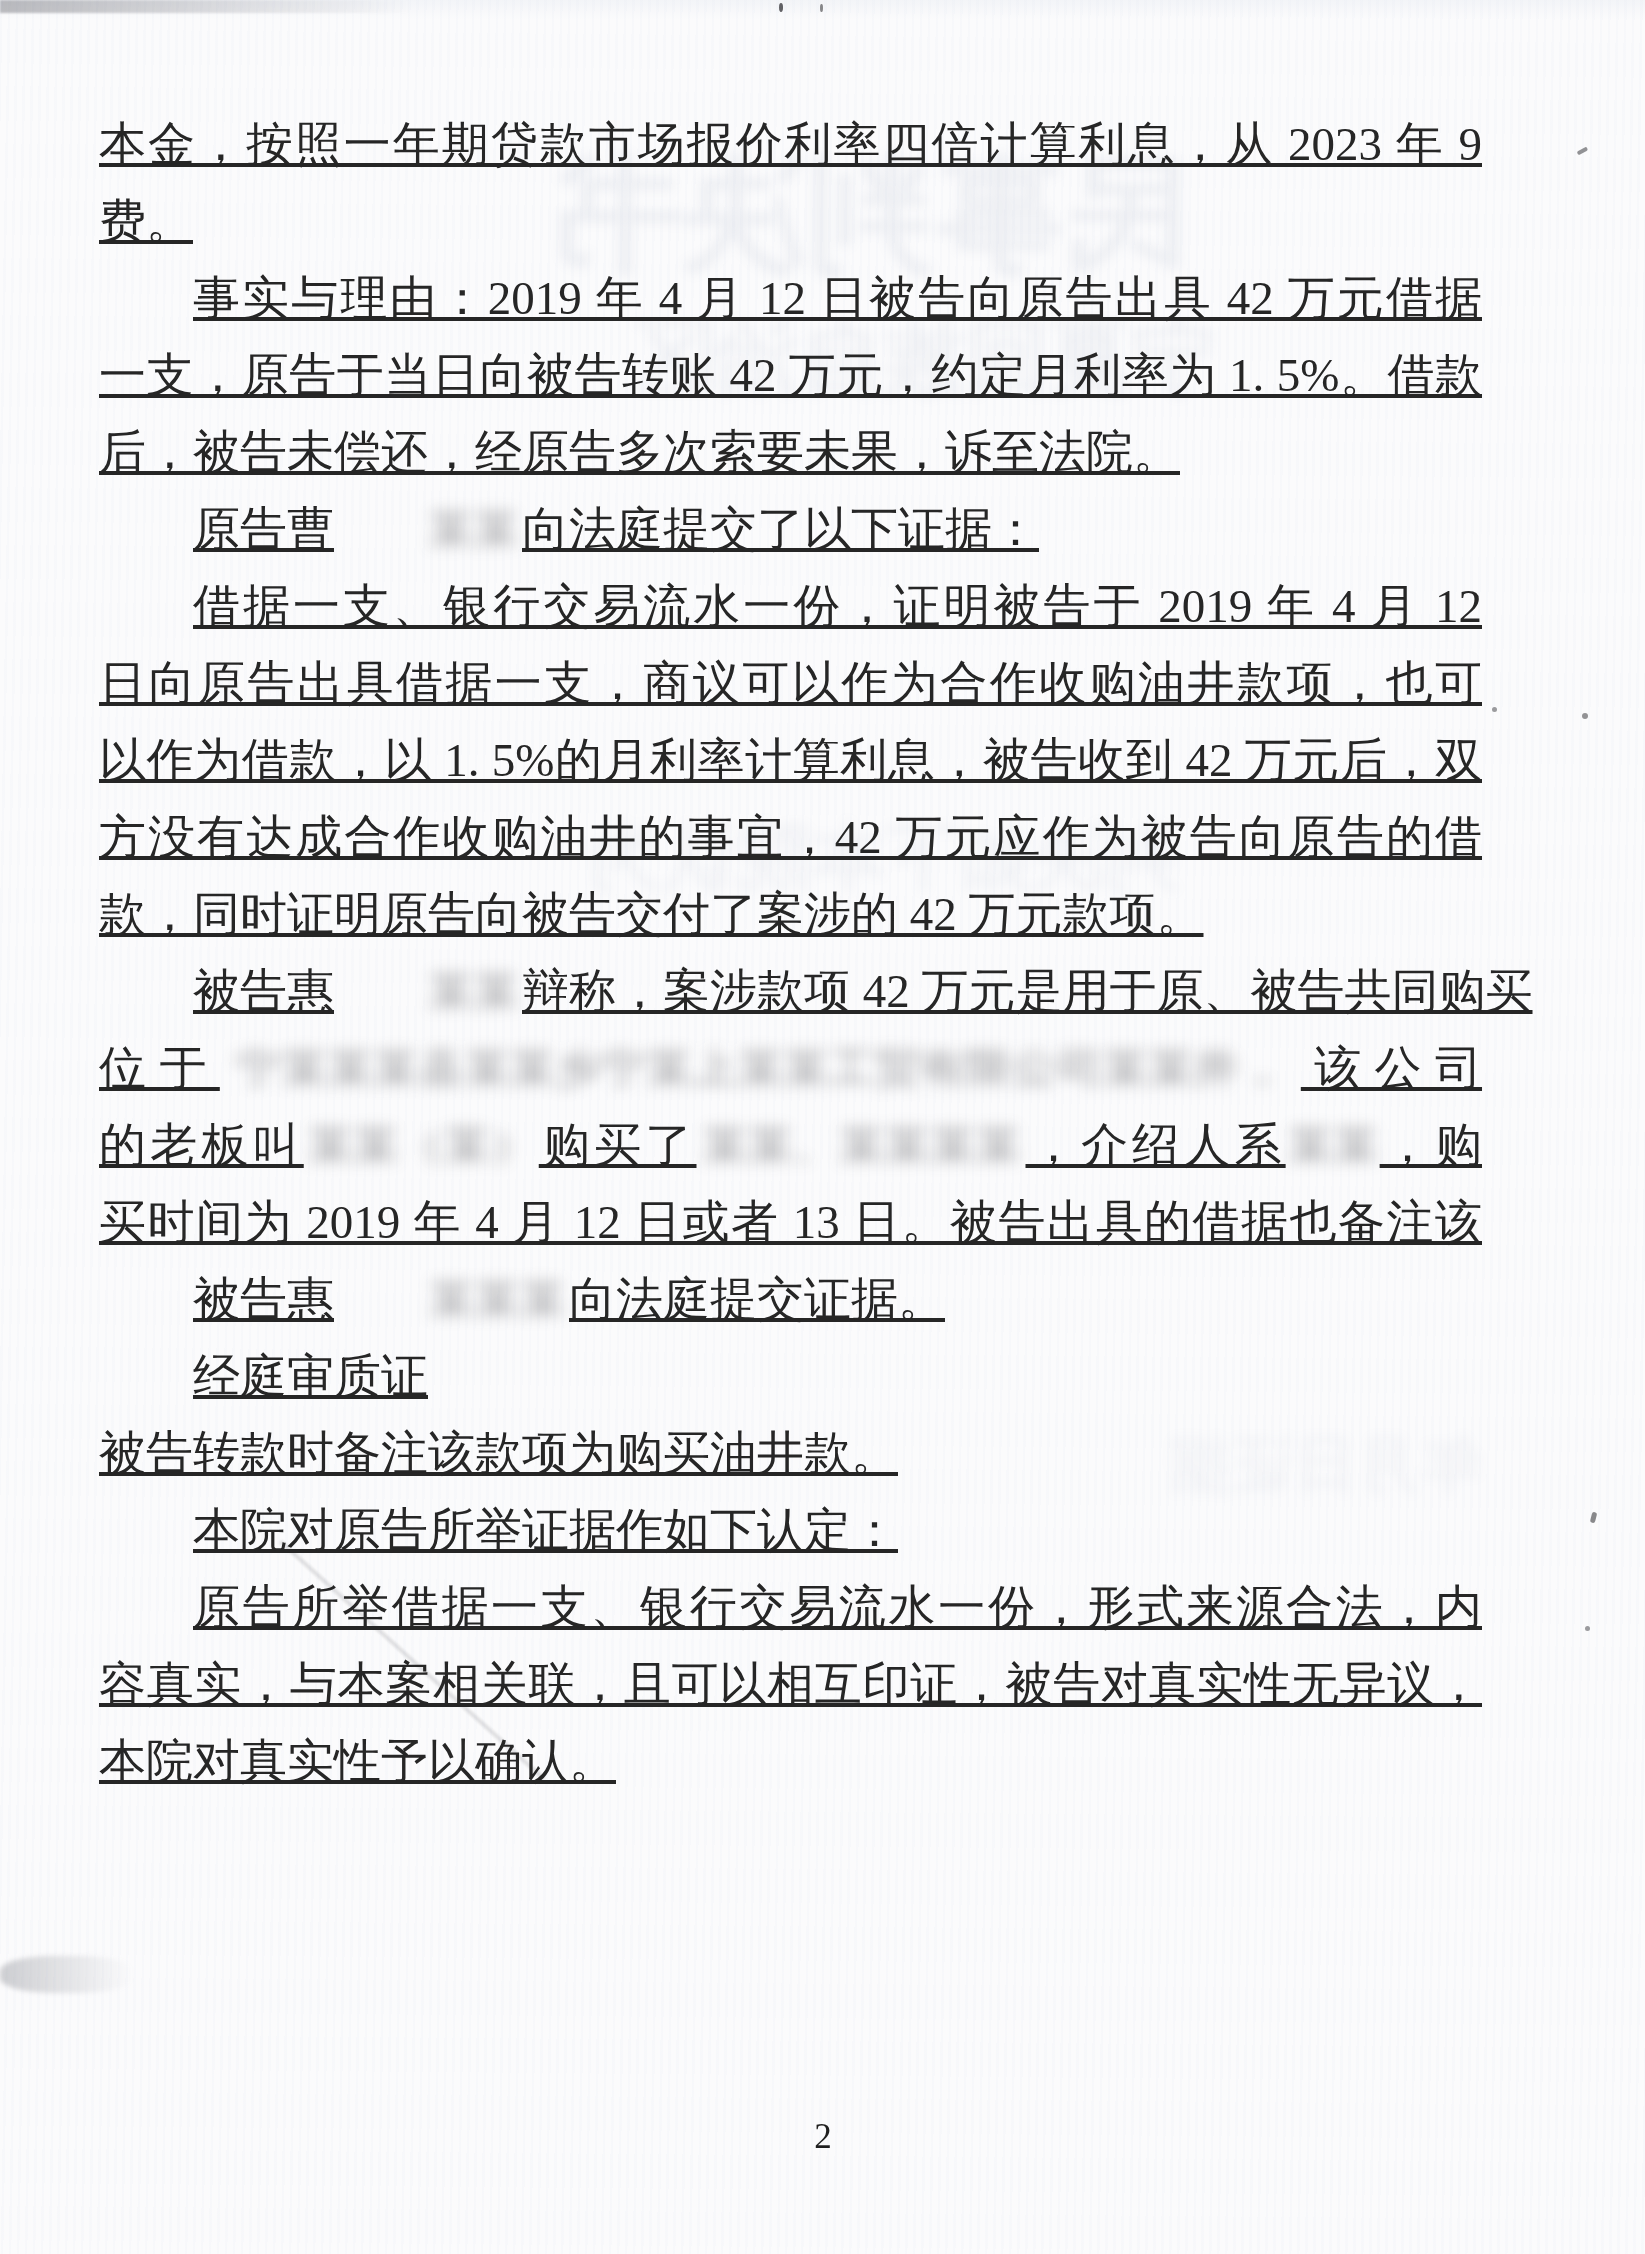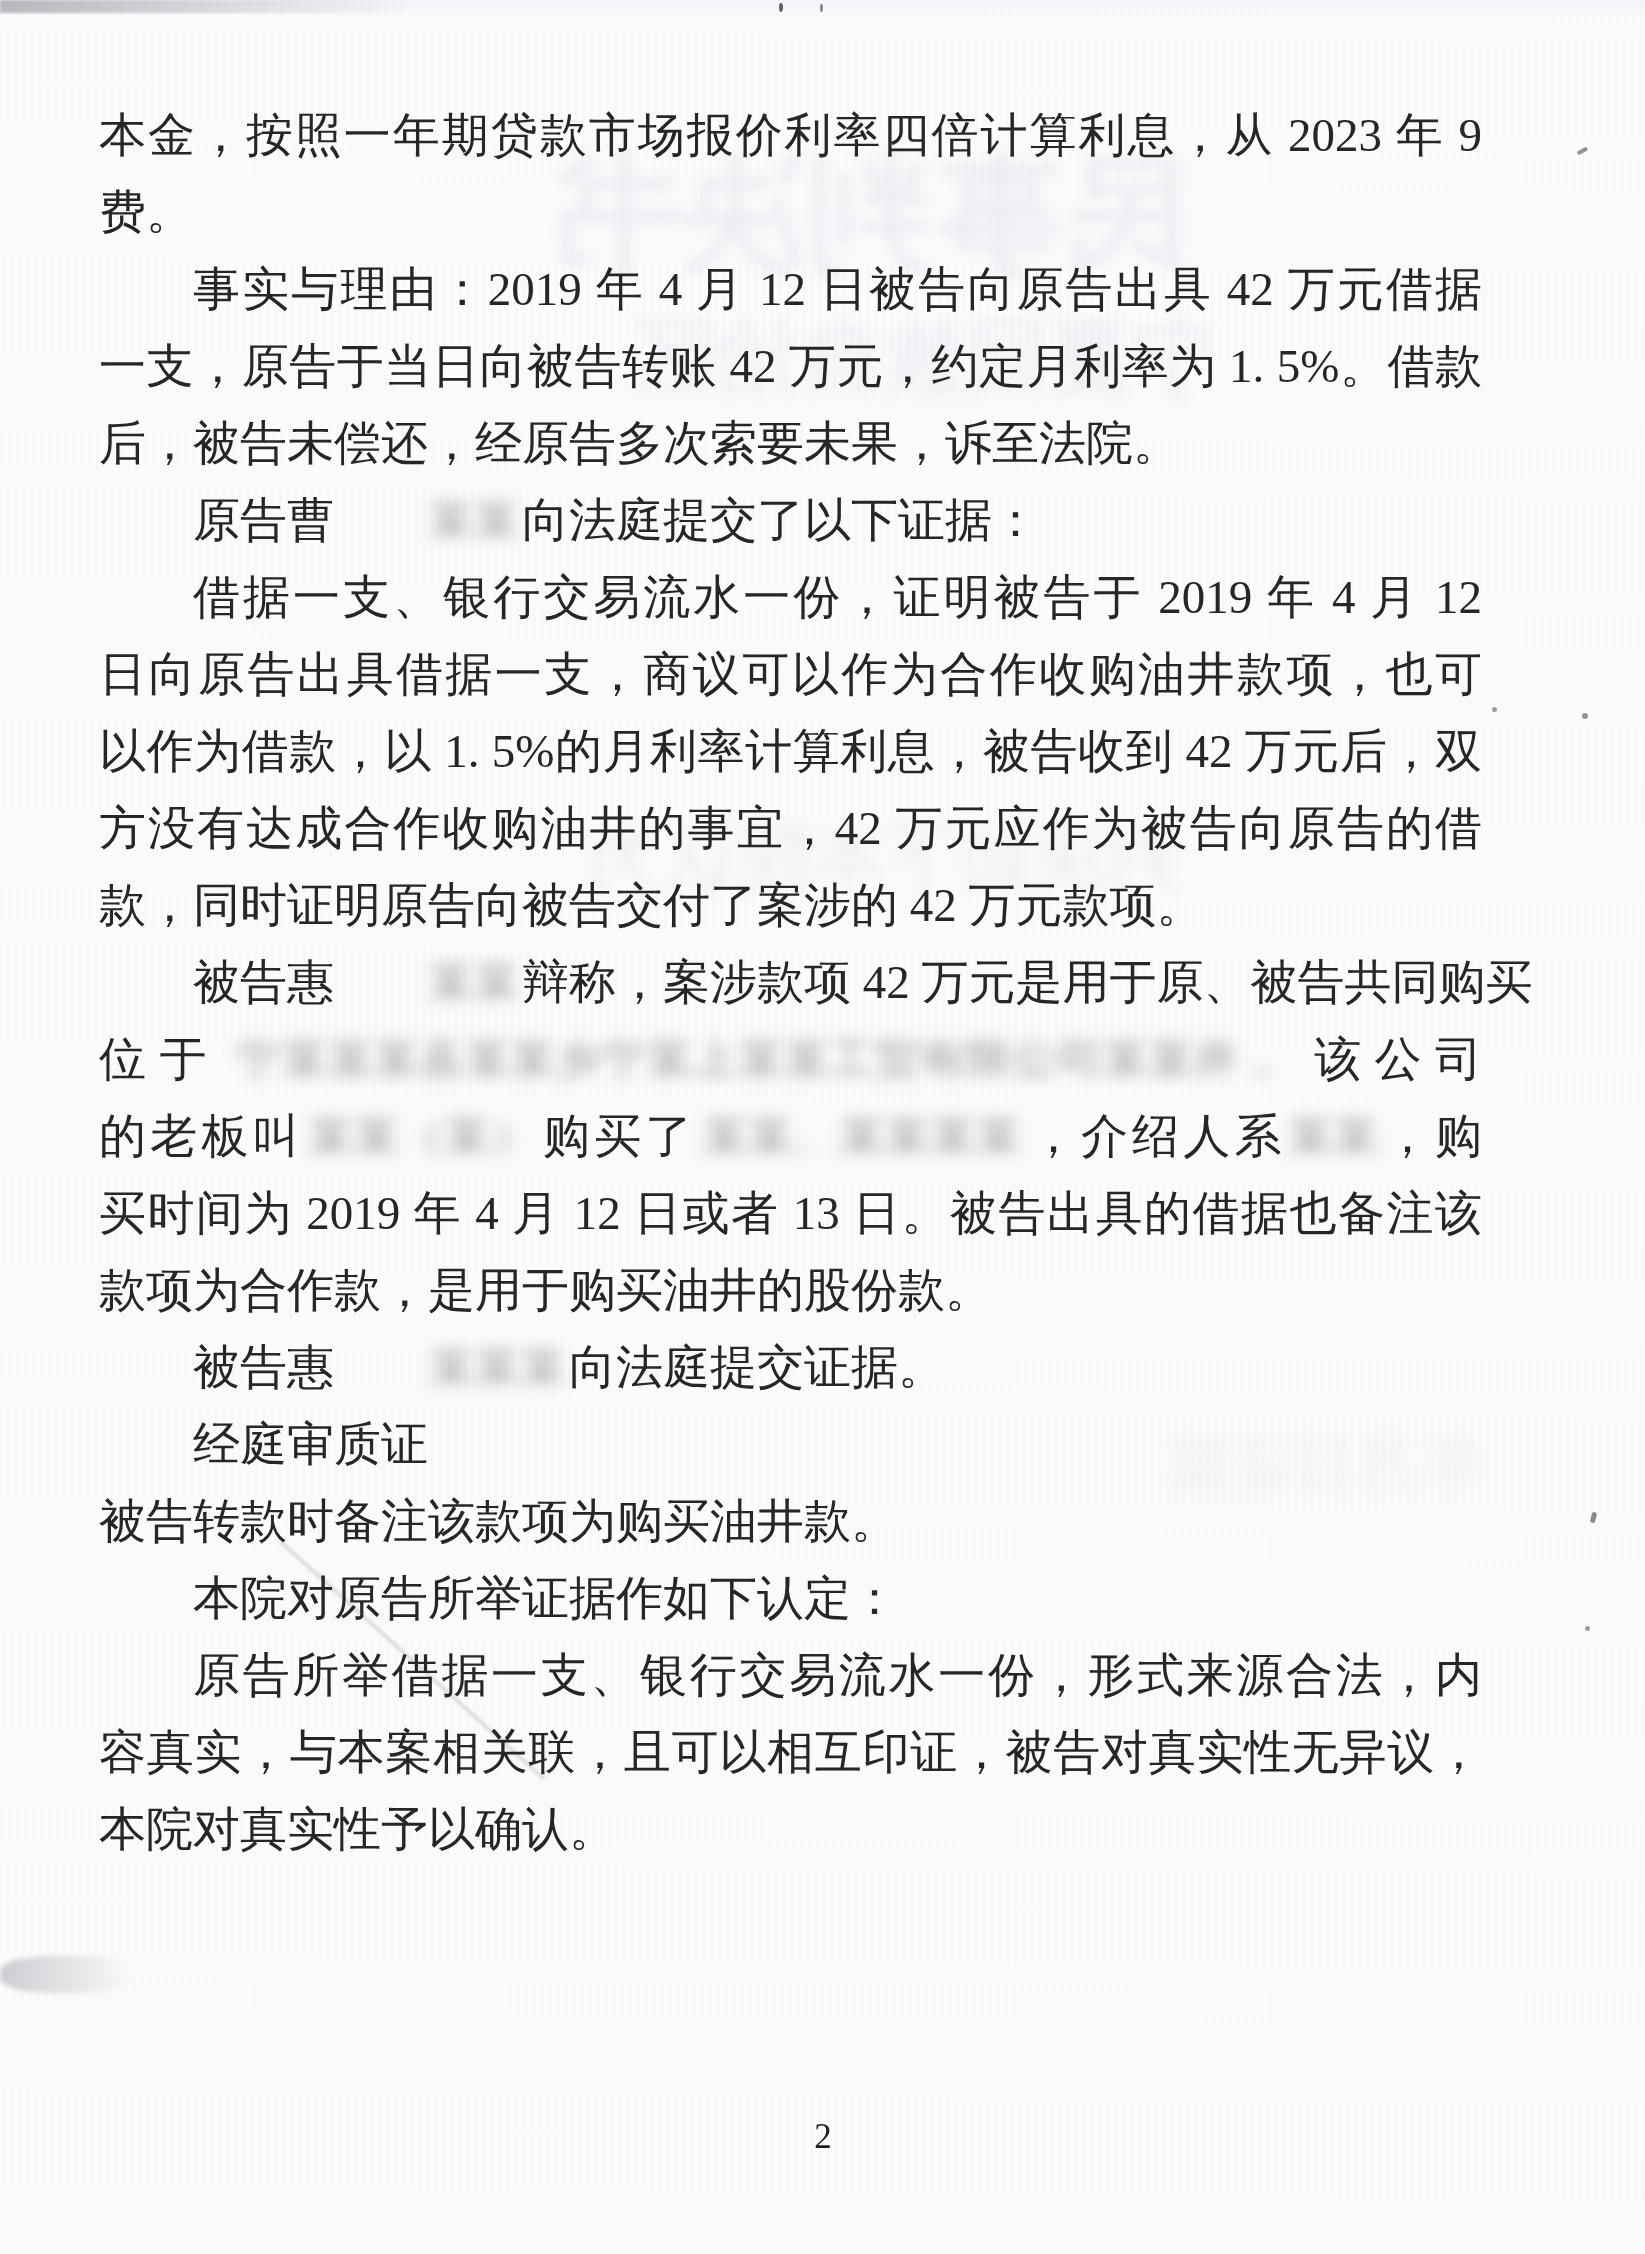--- a/index.html
+++ b/index.html
@@ -10,21 +10,21 @@
     background:
       linear-gradient(180deg, rgba(224,229,238,.30), rgba(255,255,255,0) 19.3px),
       repeating-linear-gradient(91deg, rgba(215,223,238,.10) 0 2.6px, rgba(255,255,255,0) 2.6px 8px),
       #fbfbfc;
     overflow:hidden;
     font-family:"Liberation Serif","DejaVu Serif",serif;
     color:#262626;
   }
   .doc{
     position:absolute;
-    left:99px;top:97px;width:1383px;
+    left:99px;top:106px;width:1383px;text-decoration:underline;
   }
   .line{
     display:block;
     height:77px;line-height:77px;
     font-size:47px;
     white-space:nowrap;
     letter-spacing:0;
     text-align:left;
   }
   .line.fill{ text-align:justify; text-align-last:justify; }
@@ -115,21 +115,20 @@
       <div class="line indent"><span>原告曹</span><span class="redacted">某某</span><span>向法庭提交了以下证据：</span></div>
       <div class="line indent fill"><span>借据一支、银行交易流水一份，证明被告于 2019 年 4 月 12</span></div>
       <div class="line fill"><span>日向原告出具借据一支，商议可以作为合作收购油井款项，也可</span></div>
       <div class="line fill"><span>以作为借款，以 1. 5%的月利率计算利息，被告收到 42 万元后，双</span></div>
       <div class="line fill"><span>方没有达成合作收购油井的事宜，42 万元应作为被告向原告的借</span></div>
       <div class="line"><span>款，同时证明原告向被告交付了案涉的 42 万元款项。</span></div>
       <div class="line indent fill"><span>被告惠</span><span class="redacted">某某</span><span>辩称，案涉款项 42 万元是用于原、被告共同购买</span></div>
       <div class="line fill"><span>位于</span><span class="redacted">宁某某某县某某乡宁某上某某工贸有限公司某某井，</span><span>该公司</span></div>
       <div class="line fill"><span>的老板叫</span><span class="redacted">某某（某）</span><span>购买了</span><span class="redacted">某某、某某某某</span><span>，介绍人系</span><span class="redacted">某某</span><span>，购</span></div>
       <div class="line fill"><span>买时间为 2019 年 4 月 12 日或者 13 日。被告出具的借据也备注该</span></div>
-      <div class="line"><span>款项为合作款，是用于购买油井的股份款。</span></div>
       <div class="line indent"><span>被告惠</span><span class="redacted">某某某</span><span>向法庭提交证据。</span></div>
       <div class="line indent"><span>经庭审质证</span></div>
       <div class="line"><span>被告转款时备注该款项为购买油井款。</span></div>
       <div class="line indent"><span>本院对原告所举证据作如下认定：</span></div>
       <div class="line indent fill"><span>原告所举借据一支、银行交易流水一份，形式来源合法，内</span></div>
       <div class="line fill"><span>容真实，与本案相关联，且可以相互印证，被告对真实性无异议，</span></div>
       <div class="line"><span>本院对真实性予以确认。</span></div>
     </main>
 
   <div class="page-number">2</div>

